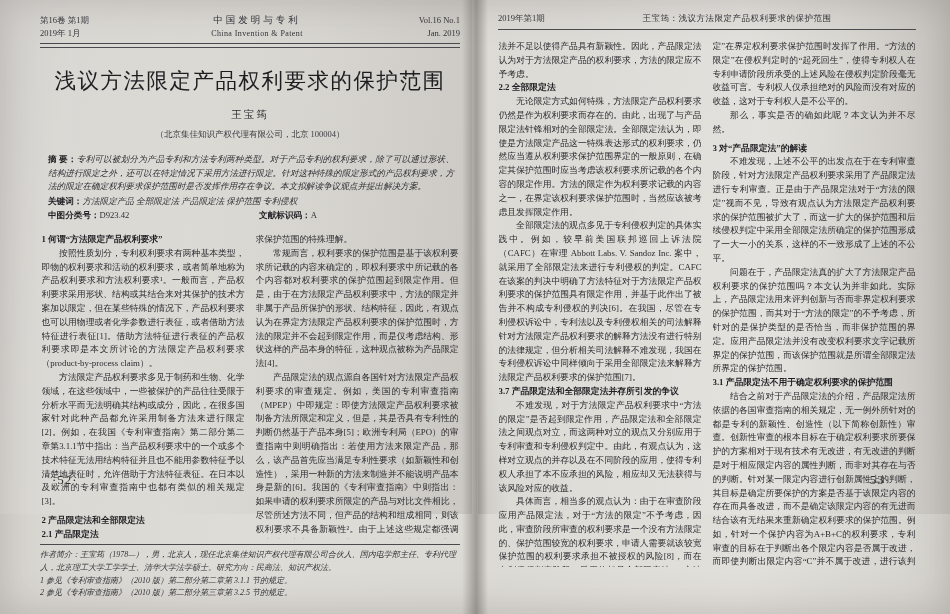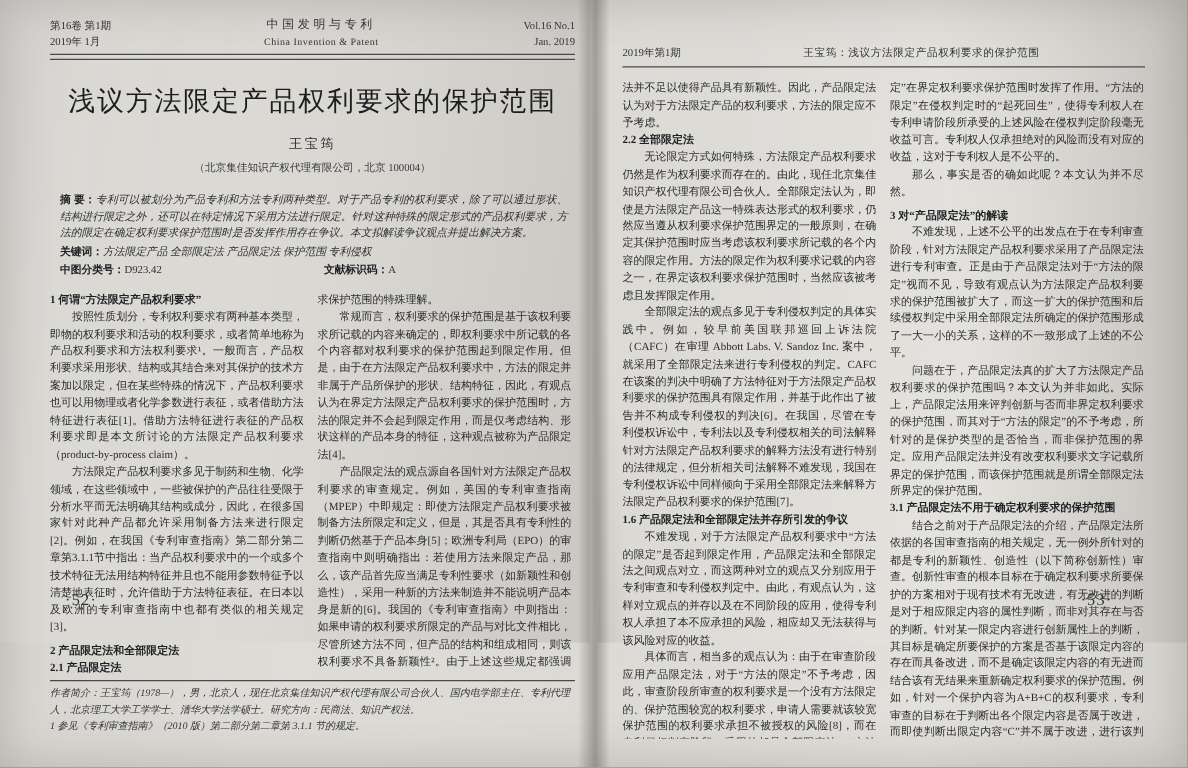--- a/index.html
+++ b/index.html
@@ -6,21 +6,21 @@
   .photo{
     position:relative;width:950px;height:614px;overflow:hidden;
     background:linear-gradient(100deg,#cfcdc9 0%,#d8d6d1 8%,#dedcd7 30%,#dcdad5 55%,#e2e0db 80%,#d5d3ce 100%);
     box-shadow:inset 0 0 40px rgba(70,65,60,.25);
     font-family:"Liberation Serif","DejaVu Serif",serif;
     color:#2c2c30;
   }
   .page{position:absolute;top:0;height:514px;box-sizing:border-box;}
   .page-left{left:0;width:472px;padding:14px 12px 0 40px;
     background:linear-gradient(95deg,rgba(255,255,255,.10),rgba(0,0,0,0) 40%,rgba(55,50,45,.10) 96%);}
-  .page-right{left:478px;width:472px;padding:36px 34px 0 20px;
+  .page-right{left:478px;width:472px;padding:12px 34px 0 20px;
     background:linear-gradient(85deg,rgba(55,50,45,.12),rgba(0,0,0,0) 6%,rgba(255,255,255,.08) 60%,rgba(70,65,60,.14) 100%);}
   .gutter{position:absolute;left:462px;top:0;width:26px;height:614px;
     background:linear-gradient(to right,rgba(0,0,0,0),rgba(60,54,48,.38) 55%,rgba(0,0,0,0));}
 
   
   .pl-header{display:flex;align-items:flex-start;font-size:8.5px;line-height:13px;color:#333338;}
   .ph-left{width:100px;}
   .ph-center{flex:1;text-align:center;}
   .ph-right{width:86px;text-align:right;}
   .jcn{font-size:9.5px;letter-spacing:3px;font-weight:normal;}
@@ -33,21 +33,21 @@
 
   .abstract{margin:12px 6px 0 8px;font-size:8.6px;line-height:13.6px;text-align:justify;font-style:italic;color:#303034;}
   .abstract b{font-style:normal;font-weight:bold;color:#222226;}
   .abstract p{margin:0;}
   .abstract .abs-body{text-indent:0;}
   .kw{margin-top:1px !important;}
   .clc-row{position:relative;margin-top:1px;font-style:normal;}
   .clc-right{position:absolute;left:52%;}
 
   
-  .cols{display:flex;gap:11px;margin-top:10px;}
+  .cols{display:flex;gap:11px;margin-top:10px;justify-content:center;}
   .col{width:203px;font-size:8.8px;line-height:13.8px;text-align:justify;color:#2b2b2f;overflow:hidden;}
   .cols-left .col{height:306px;}
   .cols-right .col{height:527px;}
   .col p{margin:0;}
   .t-p{text-indent:2em;}
   .t-cont{text-indent:0;}
   .t-h1{font-weight:bold;color:#1f1f23;margin-top:5px !important;}
   .t-h2{font-weight:bold;color:#1f1f23;}
   .col p:first-child{margin-top:0 !important;}
 
@@ -114,41 +114,42 @@
           <p class="t-cont">求保护范围的特殊理解。</p>
           <p class="t-p">常规而言，权利要求的保护范围是基于该权利要求所记载的内容来确定的，即权利要求中所记载的各个内容都对权利要求的保护范围起到限定作用。但是，由于在方法限定产品权利要求中，方法的限定并非属于产品所保护的形状、结构特征，因此，有观点认为在界定方法限定产品权利要求的保护范围时，方法的限定并不会起到限定作用，而是仅考虑结构、形状这样的产品本身的特征，这种观点被称为产品限定法[4]。</p>
           <p class="t-p">产品限定法的观点源自各国针对方法限定产品权利要求的审查规定。例如，美国的专利审查指南（MPEP）中即规定：即使方法限定产品权利要求被制备方法所限定和定义，但是，其是否具有专利性的判断仍然基于产品本身[5]；欧洲专利局（EPO）的审查指南中则明确指出：若使用方法来限定产品，那么，该产品首先应当满足专利性要求（如新颖性和创造性），采用一种新的方法来制造并不能说明产品本身是新的[6]。我国的《专利审查指南》中则指出：如果申请的权利要求所限定的产品与对比文件相比，尽管所述方法不同，但产品的结构和组成相同，则该权利要求不具备新颖性²。由于上述这些规定都强调了方法限定产品权利要求的专利性判断应当基于产品本身，方</p>
         </div>
     </div>
 
     <div class="fn-rule"></div>
     <div class="footnotes">
         <p class="t-fn">作者简介：王宝筠（1978—），男，北京人，现任北京集佳知识产权代理有限公司合伙人、国内电学部主任、专利代理人，北京理工大学工学学士、清华大学法学硕士。研究方向：民商法、知识产权法。</p>
         <p class="t-fn">1  参见《专利审查指南》（2010 版）第二部分第二章第 3.1.1 节的规定。</p>
+        <p class="t-fn">2  参见《专利审查指南》（2010 版）第二部分第三章第 3.2.5 节的规定。</p>
       </div>
     <div class="pagenum pn-left">·52·</div>
   </div>
 
   <div class="gutter"></div>
 
   <div class="page page-right">
     <div class="pr-header">
       <span class="hl">2019年第1期</span>
       <span class="hc">王宝筠：浅议方法限定产品权利要求的保护范围</span>
       <span class="hr"></span>
     </div>
     <div class="single-rule"></div>
 
     <div class="cols cols-right">
       <div class="col">
           <p class="t-cont">法并不足以使得产品具有新颖性。因此，产品限定法认为对于方法限定产品的权利要求，方法的限定应不予考虑。</p>
           <p class="t-h2">2.2  全部限定法</p>
-          <p class="t-p">无论限定方式如何特殊，方法限定产品权利要求仍然是作为权利要求而存在的。由此，现任北京集佳知识产权代理有限公司合伙人。全部限定法认为，即使是方法限定产品这一特殊表达形式的权利要求，仍然应当遵从权利要求保护范围界定的一般原则，在确定其保护范围时应当考虑该权利要求所记载的各个内容的限定作用。方法的限定作为权利要求记载的内容之一，在界定该权利要求保护范围时，当然应该被考虑且发挥限定作用。</p>
+          <p class="t-p">无论限定方式如何特殊，方法限定产品权利要求仍然是作为权利要求而存在的。由此，出现了与产品限定法针锋相对的全部限定法。全部限定法认为，即使是方法限定产品这一特殊表达形式的权利要求，仍然应当遵从权利要求保护范围界定的一般原则，在确定其保护范围时应当考虑该权利要求所记载的各个内容的限定作用。方法的限定作为权利要求记载的内容之一，在界定该权利要求保护范围时，当然应该被考虑且发挥限定作用。</p>
           <p class="t-p">全部限定法的观点多见于专利侵权判定的具体实践中。例如，较早前美国联邦巡回上诉法院（CAFC）在审理 Abbott Labs. V. Sandoz Inc. 案中，就采用了全部限定法来进行专利侵权的判定。CAFC 在该案的判决中明确了方法特征对于方法限定产品权利要求的保护范围具有限定作用，并基于此作出了被告并不构成专利侵权的判决[6]。在我国，尽管在专利侵权诉讼中，专利法以及专利侵权相关的司法解释针对方法限定产品权利要求的解释方法没有进行特别的法律规定，但分析相关司法解释不难发现，我国在专利侵权诉讼中同样倾向于采用全部限定法来解释方法限定产品权利要求的保护范围[7]。</p>
-          <p class="t-h2">1.6  产品限定法和全部限定法并存所引发的争议</p>
+          <p class="t-h2">3.7  产品限定法和全部限定法并存所引发的争议</p>
           <p class="t-p">不难发现，对于方法限定产品权利要求中“方法的限定”是否起到限定作用，产品限定法和全部限定法之间观点对立，而这两种对立的观点又分别应用于专利审查和专利侵权判定中。由此，有观点认为，这样对立观点的并存以及在不同阶段的应用，使得专利权人承担了本不应承担的风险，相应却又无法获得与该风险对应的收益。</p>
           <p class="t-p">具体而言，相当多的观点认为：由于在审查阶段应用产品限定法，对于“方法的限定”不予考虑，因此，审查阶段所审查的权利要求是一个没有方法限定的、保护范围较宽的权利要求，申请人需要就该较宽保护范围的权利要求承担不被授权的风险[8]，而在专利侵权判定阶段，采用的却是全部限定法，“方法的限</p>
         </div>
       <div class="col">
           <p class="t-cont">定”在界定权利要求保护范围时发挥了作用。“方法的限定”在侵权判定时的“起死回生”，使得专利权人在专利申请阶段所承受的上述风险在侵权判定阶段毫无收益可言。专利权人仅承担绝对的风险而没有对应的收益，这对于专利权人是不公平的。</p>
           <p class="t-p">那么，事实是否的确如此呢？本文认为并不尽然。</p>
           <p class="t-h1">3  对“产品限定法”的解读</p>
           <p class="t-p">不难发现，上述不公平的出发点在于在专利审查阶段，针对方法限定产品权利要求采用了产品限定法进行专利审查。正是由于产品限定法对于“方法的限定”视而不见，导致有观点认为方法限定产品权利要求的保护范围被扩大了，而这一扩大的保护范围和后续侵权判定中采用全部限定法所确定的保护范围形成了一大一小的关系，这样的不一致形成了上述的不公平。</p>
           <p class="t-p">问题在于，产品限定法真的扩大了方法限定产品权利要求的保护范围吗？本文认为并非如此。实际上，产品限定法用来评判创新与否而非界定权利要求的保护范围，而其对于“方法的限定”的不予考虑，所针对的是保护类型的是否恰当，而非保护范围的界定。应用产品限定法并没有改变权利要求文字记载所界定的保护范围，而该保护范围就是所谓全部限定法所界定的保护范围。</p>
           <p class="t-h2">3.1  产品限定法不用于确定权利要求的保护范围</p>

